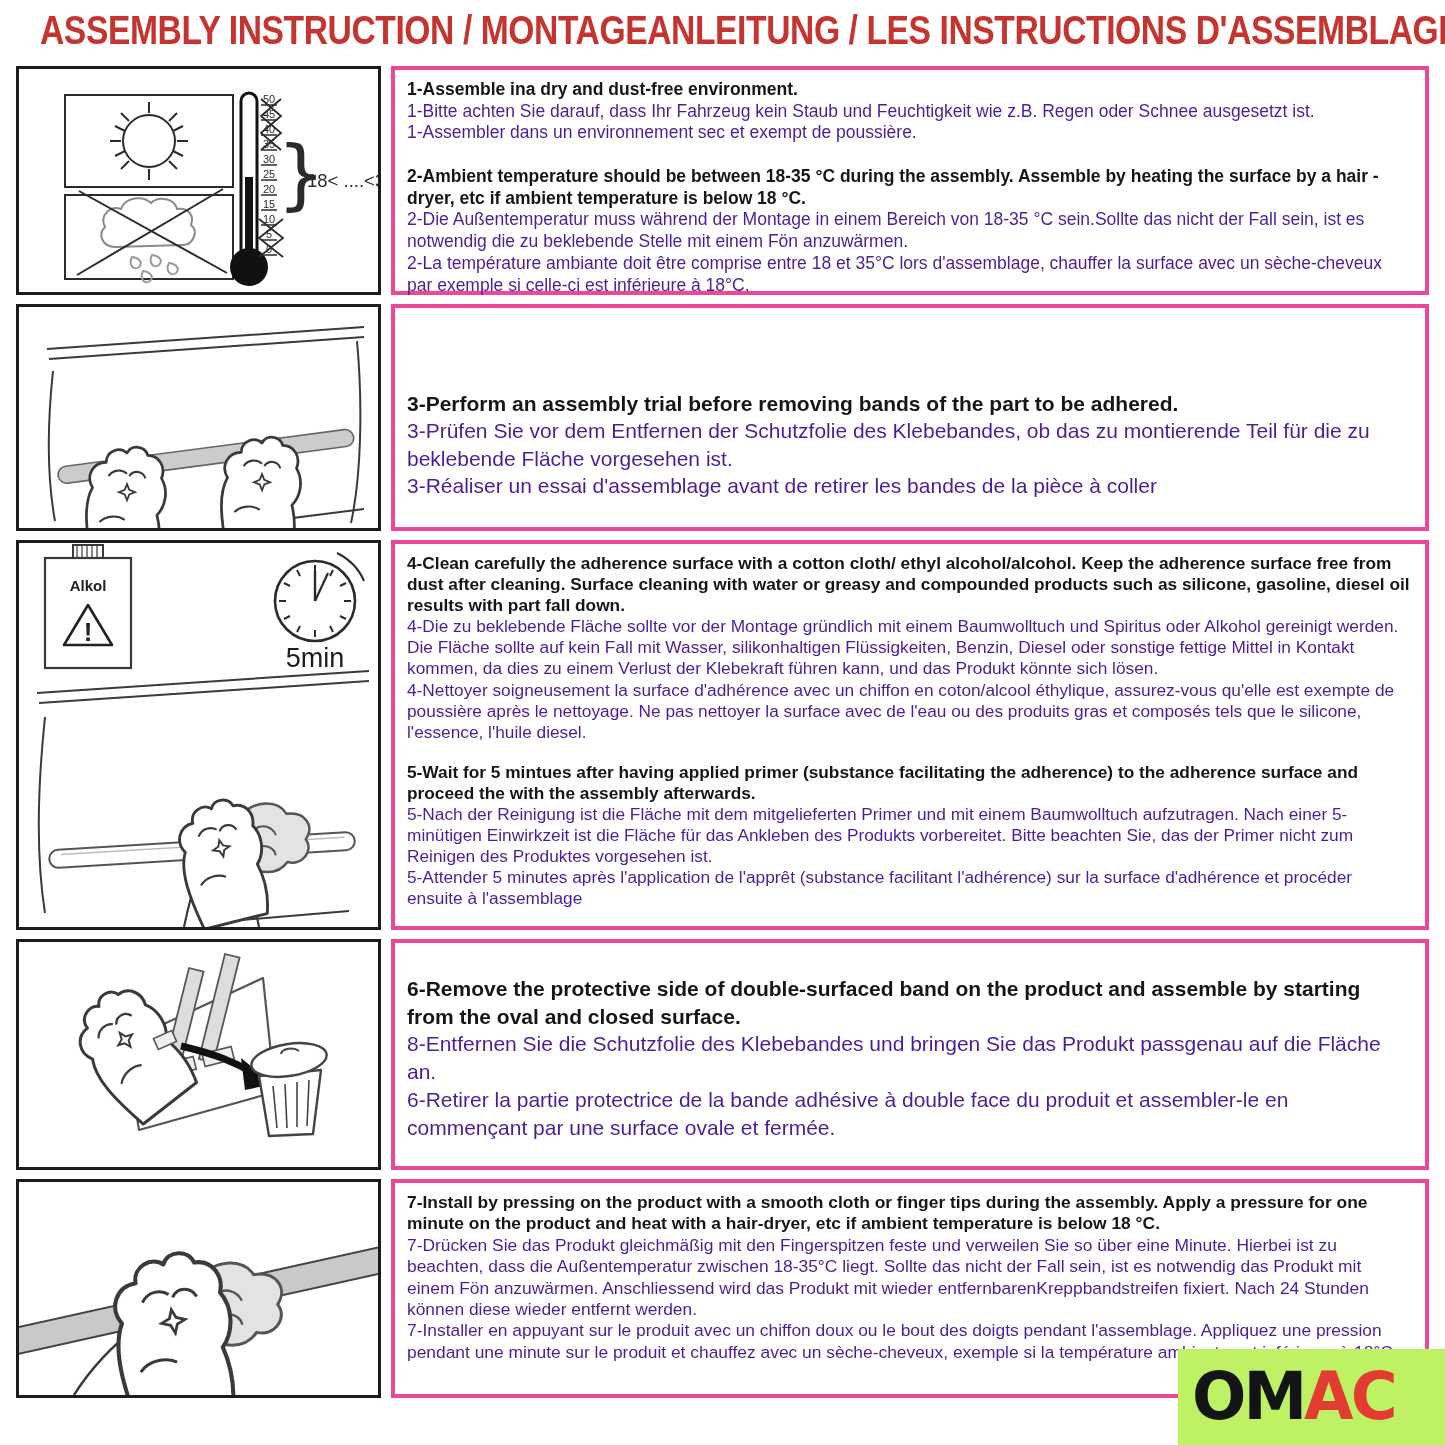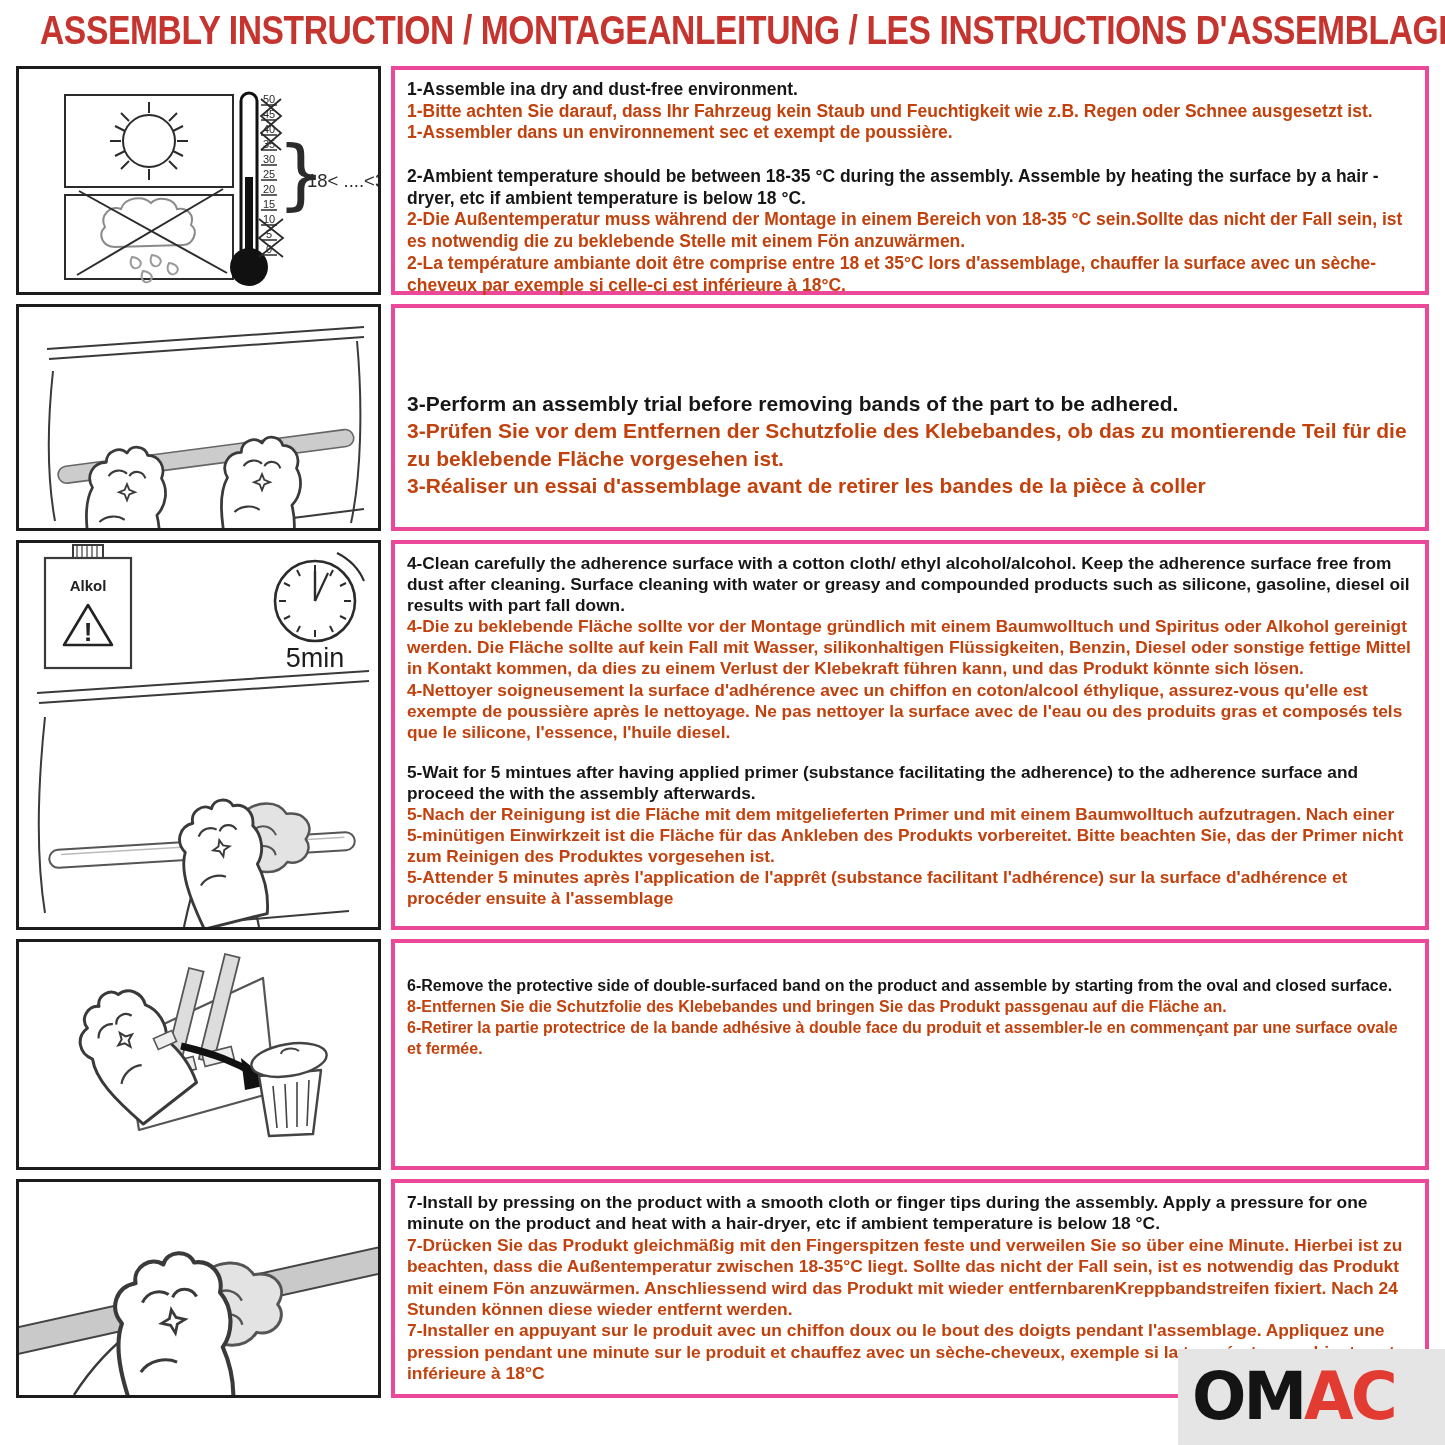--- a/index.html
+++ b/index.html
@@ -22,35 +22,35 @@
   .r4 { height:231px; } .r5 { height:219px; }
   .illus {
     flex:0 0 365px; width:365px; border:3px solid #1c1c1c;
     background:#fff; box-sizing:border-box;
   }
   .illus svg { display:block; }
   .tbox {
     flex:1; border:4px solid #ec4899; box-sizing:border-box;
     padding:9px 14px 0 12px; background:#fff;
   }
-  .tbox p { margin:0; font-weight:700; color:#c2410c; }
+  .tbox p { margin:0; font-weight:400; color:#4c1d95; }
   .tbox p.b { font-weight:700; color:#161616; }
   .r1 .tbox p { font-size:17.5px; line-height:1.24; }
   .r1 .gap { margin-top:22px; }
   .r2 .tbox { padding-top:82px; }
   .r2 .tbox p { font-size:21px; line-height:1.3; }
   .r3 .tbox p { font-size:17.3px; line-height:1.22; }
   .r3 .gap { margin-top:19px; }
   .r4 .tbox { padding-top:32px; }
-  .r4 .tbox p { font-size:16px; line-height:1.32; }
+  .r4 .tbox p { font-size:21px; line-height:1.32; }
   .r5 .tbox p { font-size:17.4px; line-height:1.23; }
 
   .logo-plate {
     position:absolute; right:0; bottom:0; width:267px; height:96px;
-    background:#e5e5e5; display:flex; align-items:center;
+    background:#bef264; display:flex; align-items:center;
   }
   .logo-text {
     margin-left:14px; font-family:"DejaVu Sans", sans-serif;
     font-size:64px; font-weight:800; letter-spacing:-3px; line-height:1;
     transform:scaleY(1.02); white-space:nowrap;
   }
   .logo-black { color:#141414; }
   .logo-red { color:#e23b31; }
 </style>
 </head>

